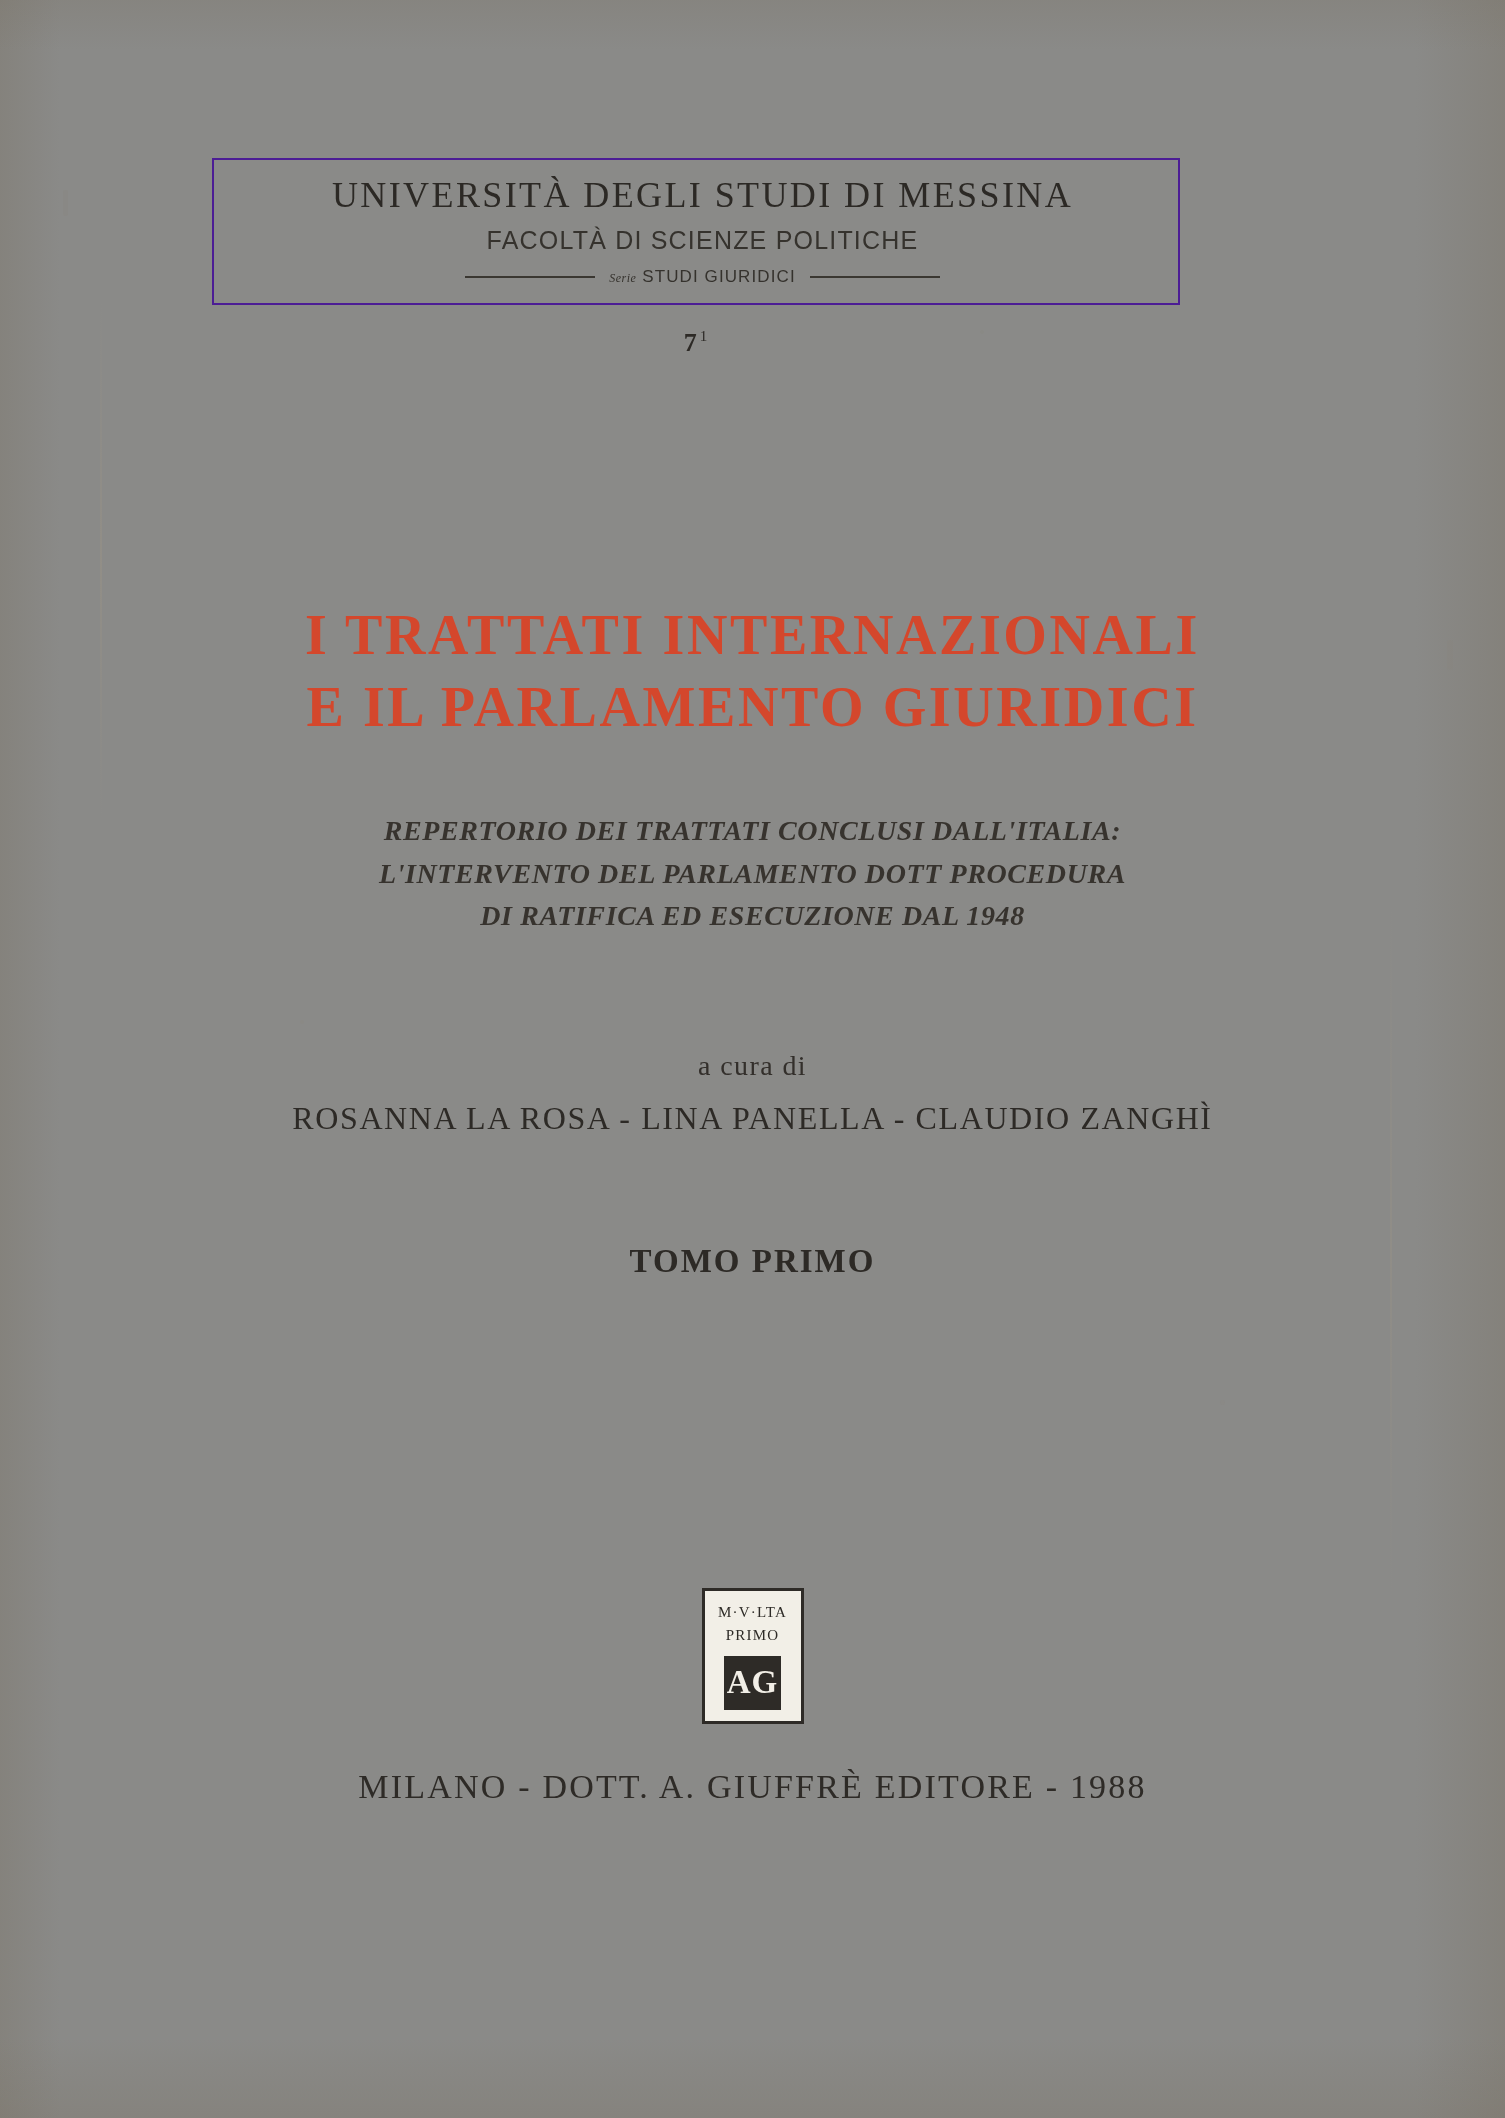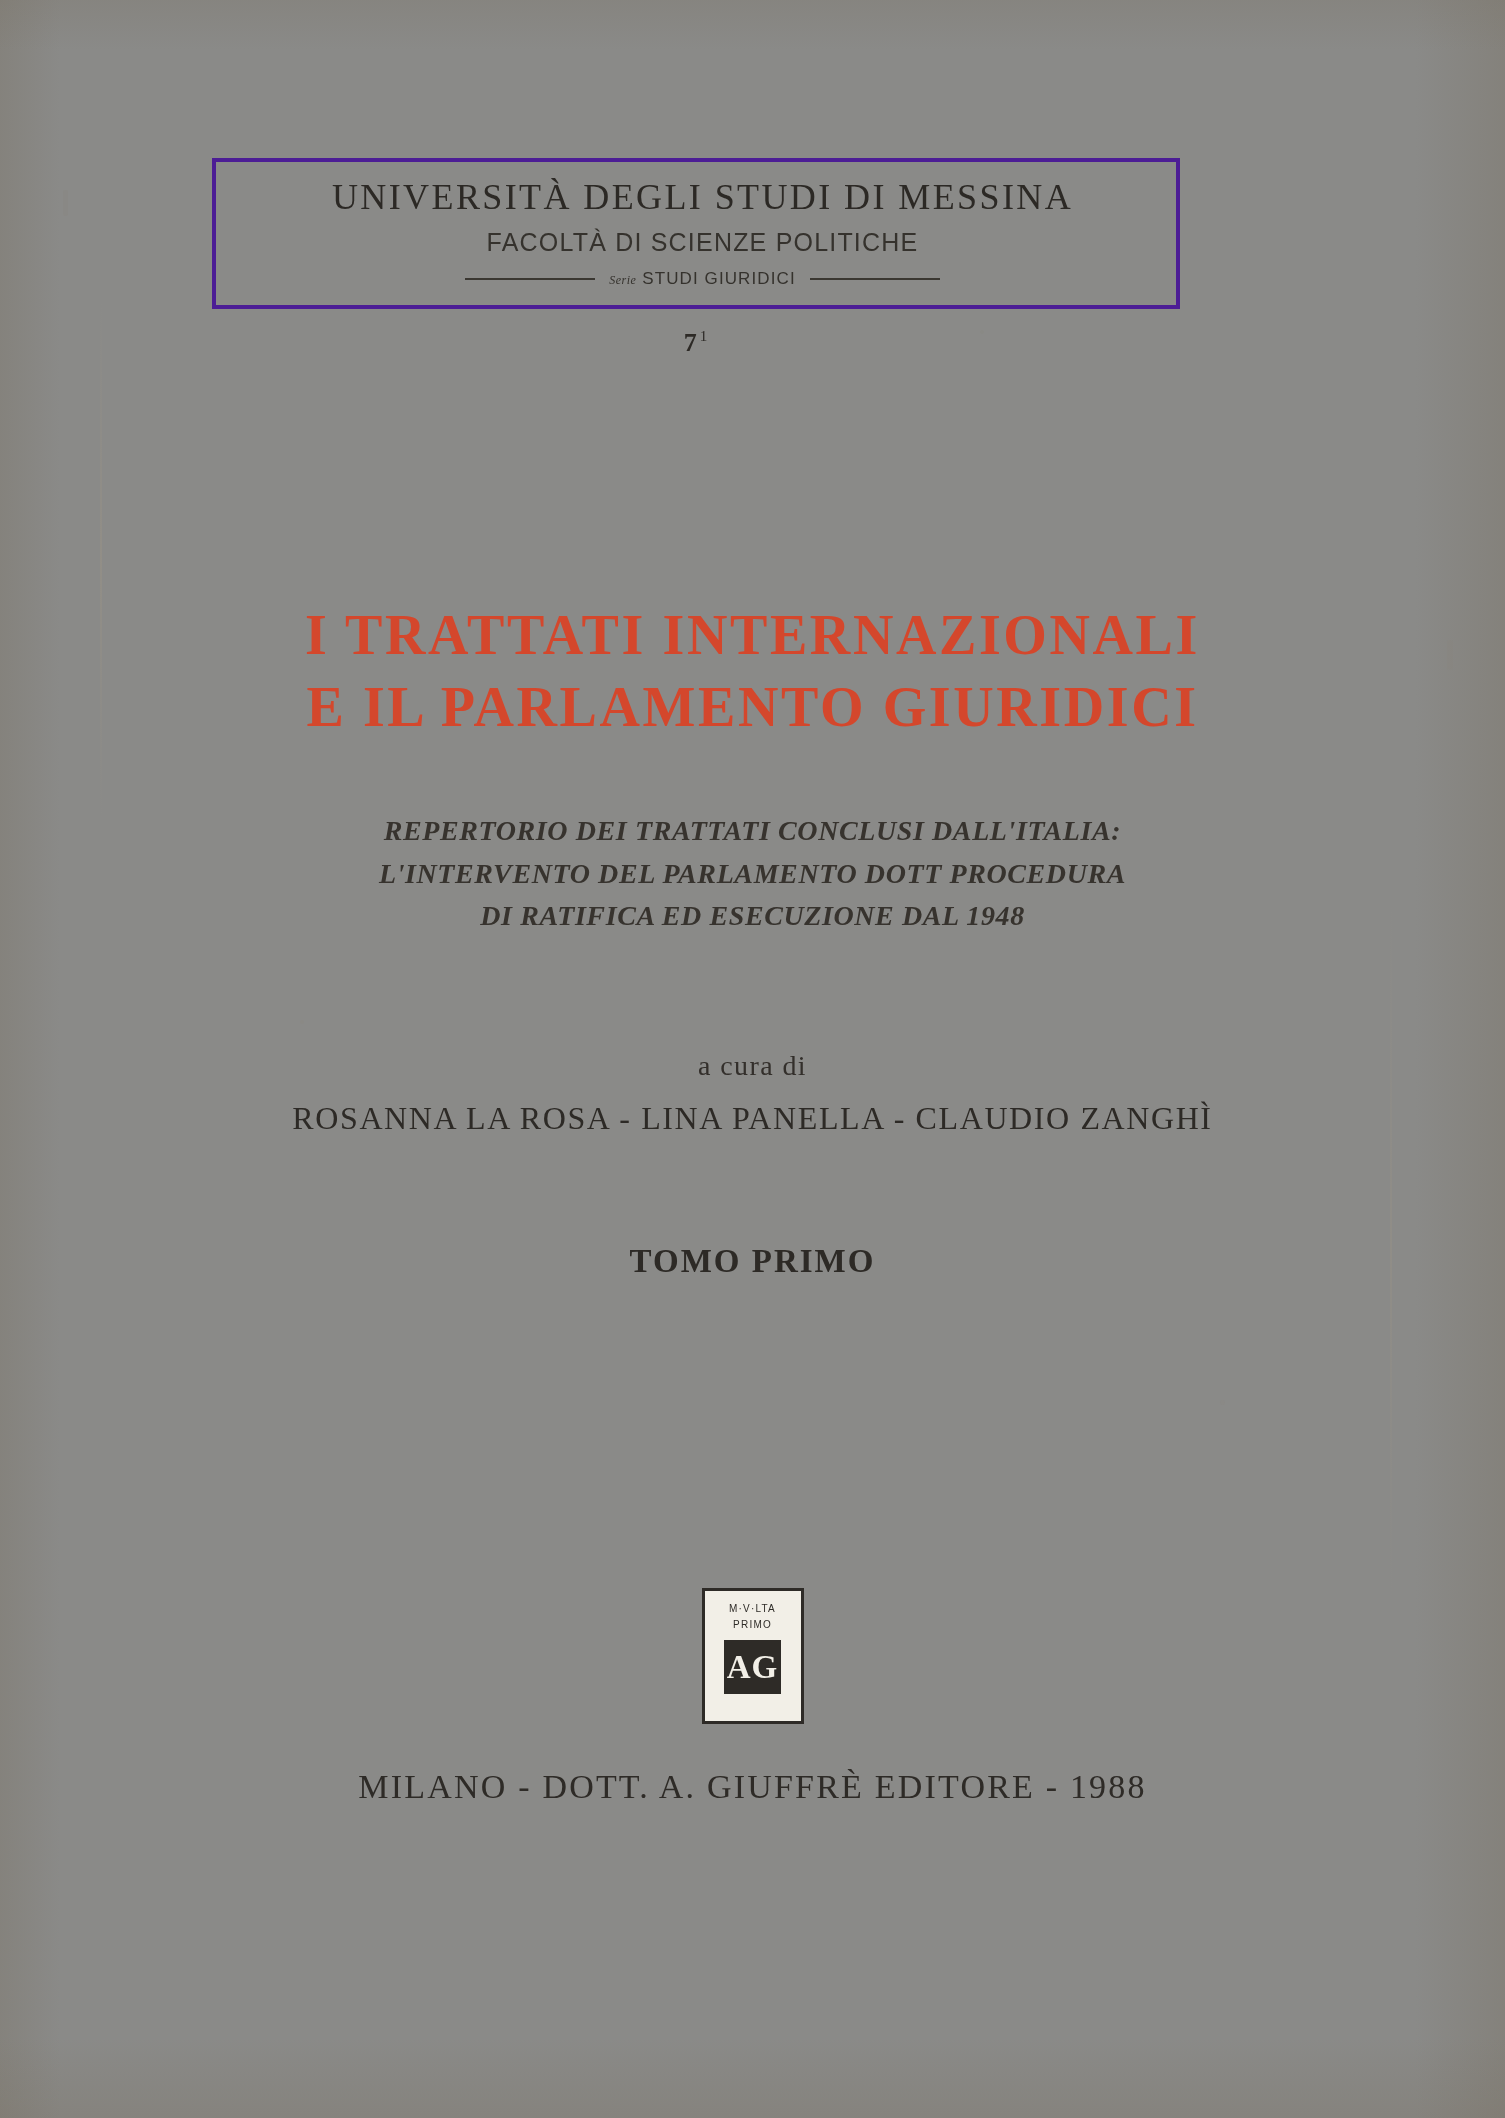--- a/index.html
+++ b/index.html
@@ -58,21 +58,21 @@
     width: 100%;
     height: 100%;
   }
 
   
   .header-box {
     position: absolute;
     left: 212px;
     top: 158px;
     width: 968px;
-    border: 4px solid #4c1d95;
+    border: 2px solid #4c1d95;
     padding: 14px 0 16px 13px;
     text-align: center;
     box-sizing: border-box;
   }
   .univ-line {
     font-family: "Liberation Serif", serif;
     font-size: 36px;
     letter-spacing: 2.4px;
     color: #2c2925;
     white-space: nowrap;
@@ -216,22 +216,22 @@
     border: 3px solid #2e2b27;
     background: #f2efe7;
     box-sizing: border-box;
     display: flex;
     flex-direction: column;
     align-items: center;
     justify-content: flex-start;
     padding-top: 10px;
   }
   .logo-word {
-    font-family: Liberation Sans, sans-serif;
-    font-size: 10px;
+    font-family: Liberation Serif, serif;
+    font-size: 15px;
     letter-spacing: 1.2px;
     color: #2e2b27;
     line-height: 1.55;
   }
   .logo-ag {
     margin-top: 8px;
     width: 57px;
     height: 54px;
     background: #2e2b27;
     color: #f2efe7;

